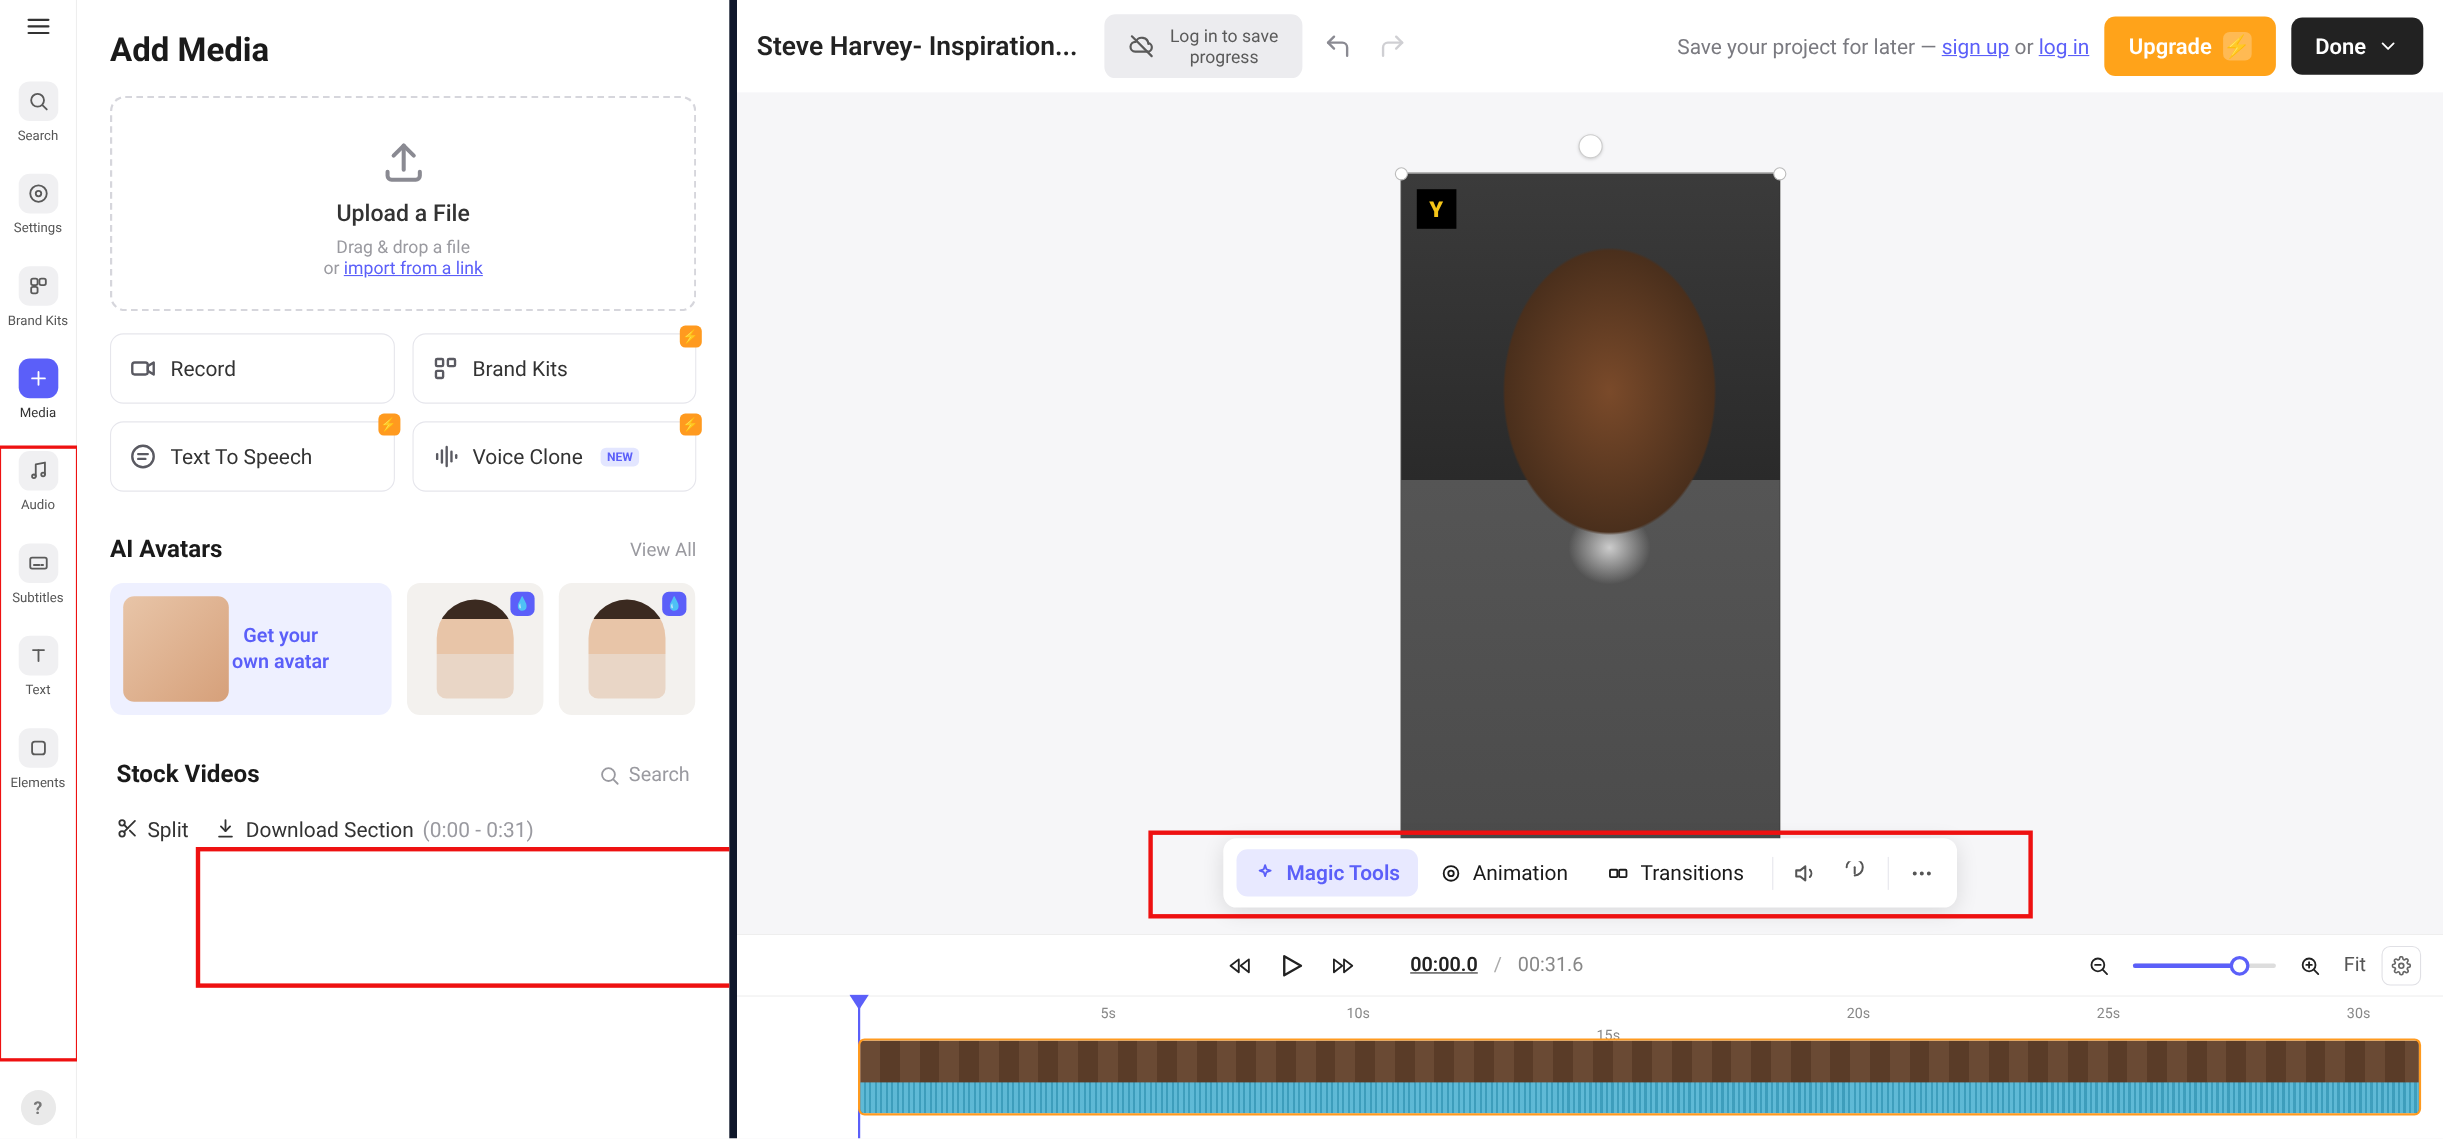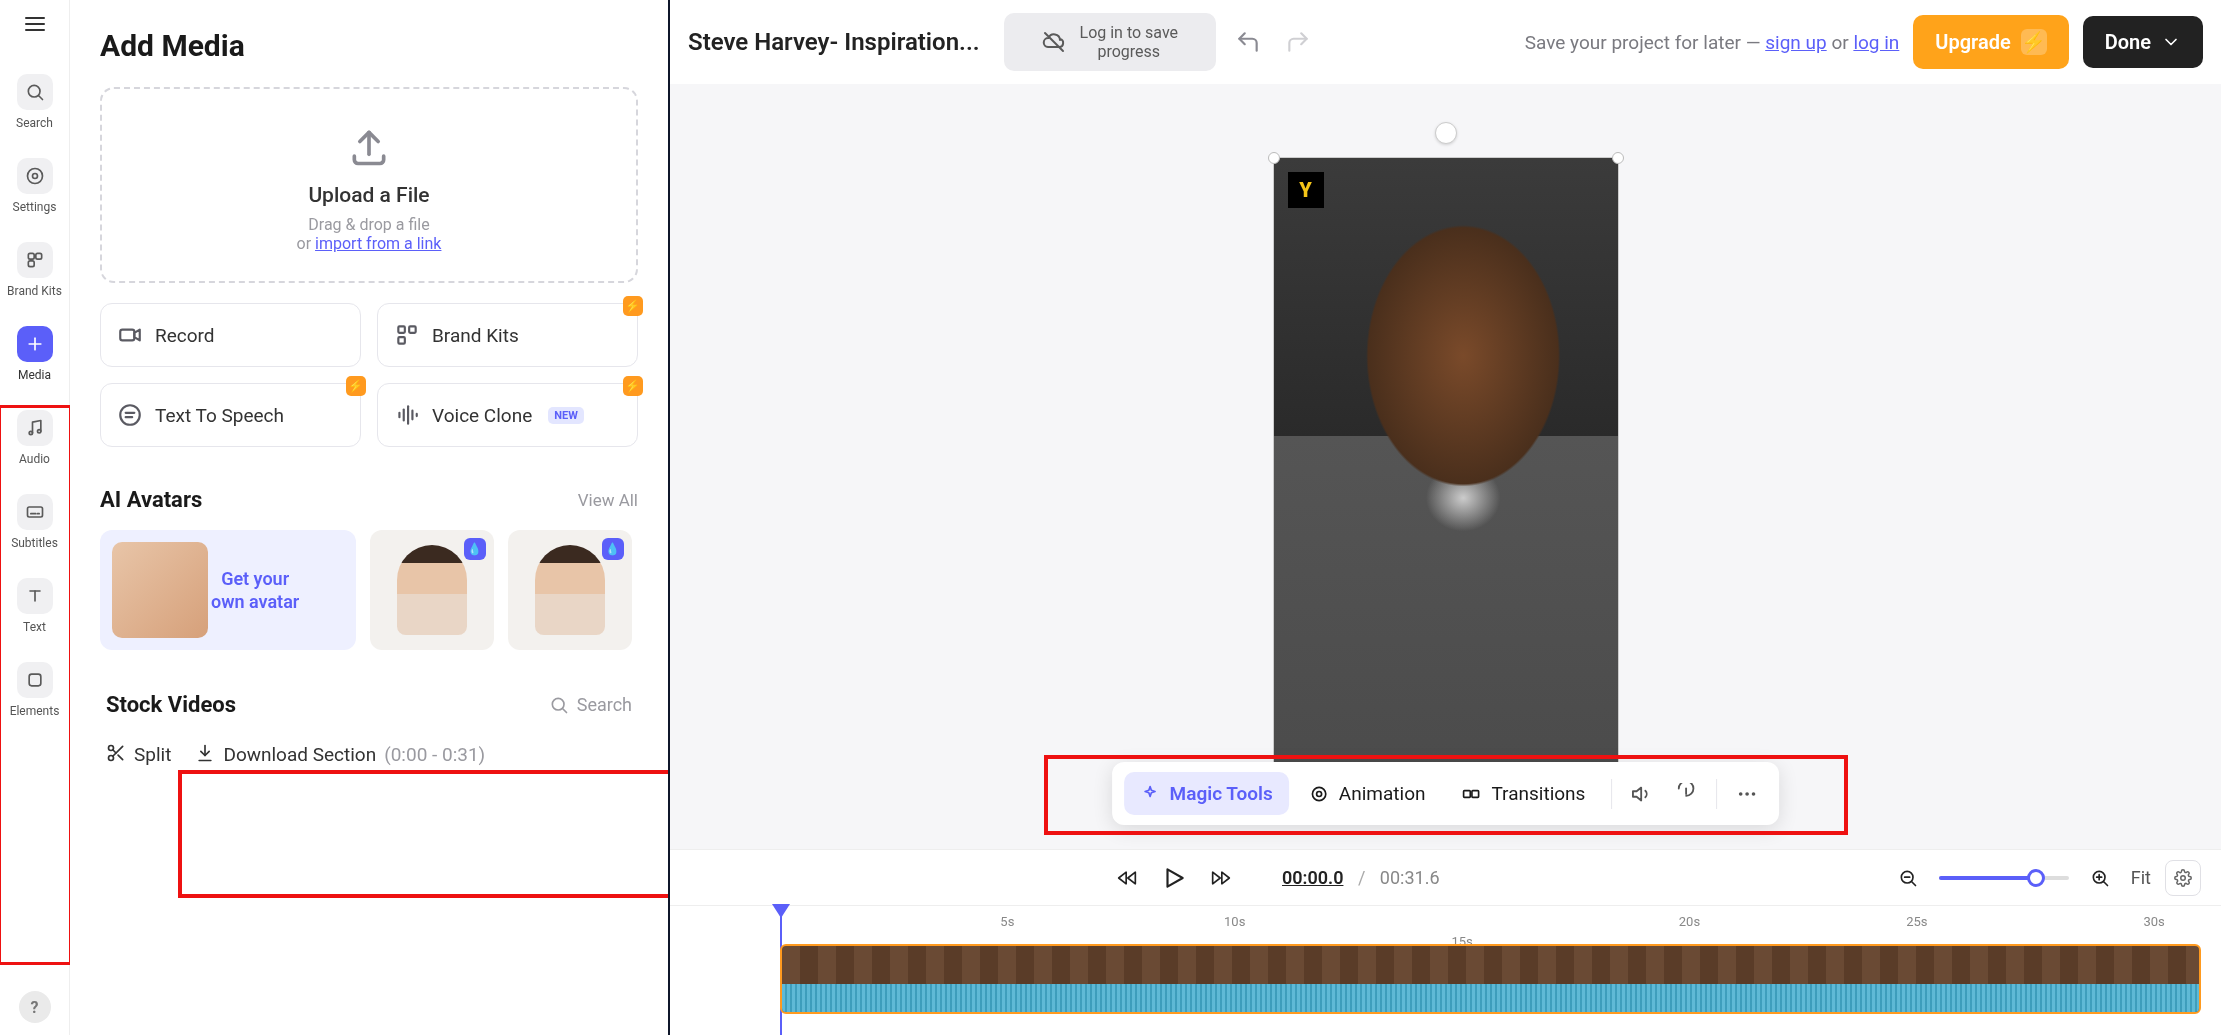--- a/index.html
+++ b/index.html
@@ -11,21 +11,21 @@
 .rail-item { display: flex; flex-direction: column; align-items: center; margin-bottom: 28px; cursor: pointer; width: 100%; }
 .rail-icon { width: 36px; height: 36px; border-radius: 10px; display: flex; align-items: center; justify-content: center; background: #f0f0f2; color: #5a5a5a; }
 .rail-icon svg { width: 20px; height: 20px; }
 .rail-label { font-size: 12px; color: #555; margin-top: 6px; }
 .rail-item.active .rail-icon { background: #5b5ff9; color: #fff; }
 .rail-item.active .rail-label { color: #333; }
 .rail-highlight { position: absolute; top: 405px; left: -2px; width: 74px; height: 560px; border: 3px solid #e11; pointer-events: none; }
 .rail-help { margin-top: auto; margin-bottom: 12px; width: 32px; height: 32px; border-radius: 50%; background: #eaeaea; display:flex;align-items:center;justify-content:center;color:#777;font-weight:700; }
 
 
-.panel { width: 600px; background: #fff; border-right: 2px solid #0f172a; padding: 28px 30px 0 30px; position: relative; overflow:hidden; }
+.panel { width: 600px; background: #fff; border-right: 7px solid #0f172a; padding: 28px 30px 0 30px; position: relative; overflow:hidden; }
 .panel h1 { font-size: 30px; font-weight: 700; margin-bottom: 24px; }
 .upload-box { border: 2px dashed #d6d6dc; border-radius: 14px; padding: 36px 20px 28px; text-align: center; color: #6a6a72; }
 .upload-box .uicon { width: 44px; height: 44px; margin: 0 auto 14px; color: #8a8a92; }
 .upload-box .utitle { font-size: 21px; color: #333; font-weight: 500; }
 .upload-box .usub { font-size: 16px; color: #9a9aa0; margin-top: 8px; }
 .upload-box a { color: #5b5ff9; text-decoration: underline; }
 
 .opt-grid { display: grid; grid-template-columns: 1fr 1fr; gap: 16px; margin-top: 20px; }
 .opt { border: 1px solid #e6e6ec; border-radius: 12px; padding: 18px 16px; display: flex; align-items: center; gap: 12px; position: relative; font-size: 19px; color: #333; cursor: pointer; }
 .opt .oicon { width: 26px; height: 26px; color: #5a5a62; display:flex;align-items:center;justify-content:center; }
@@ -51,21 +51,21 @@
 .stock-row h2 { font-size: 22px; font-weight:700; }
 .search-stock { display:flex; align-items:center; gap:8px; color:#9a9aa0; font-size:18px; }
 .toolbar-row { display:flex; align-items:center; gap: 24px; margin-top: 26px; font-size: 19px; color:#333; padding: 0 6px; }
 .tb-item { display:flex; align-items:flex-start; gap:8px; cursor:pointer; }
 .tb-range { color:#9a9aa0; }
 
 
 .main { flex:1; display:flex; flex-direction:column; }
 .topbar { height: 84px; display:flex; align-items:center; padding: 0 18px; gap: 14px; }
 .title { font-size: 24px; font-weight:600; color:#222; margin-right: 10px; }
-.save-pill { background:#ececef; border-radius: 10px; padding: 10px 38px; display:flex; align-items:center; gap:14px; color:#5a5a5a; font-size:16px; line-height:1.2; }
+.save-pill { background:#ececef; border-radius: 10px; padding: 10px 22px; display:flex; align-items:center; gap:14px; color:#5a5a5a; font-size:16px; line-height:1.2; }
 .arrow-btn { width:36px;height:36px;display:flex;align-items:center;justify-content:center;color:#8a8a92;cursor:pointer; }
 .topbar-spacer { flex:1; }
 .save-later { font-size: 19px; color:#7a7a80; }
 .save-later a { color:#5b5ff9; text-decoration:underline; cursor:pointer; }
 .upgrade-btn { background:#ffa31a; color:#fff; font-size:20px; font-weight:600; padding: 14px 22px; border-radius:10px; display:flex; align-items:center; gap:10px; cursor:pointer; }
 .upgrade-btn .bolt-sq { width:26px;height:26px;border-radius:6px;background:rgba(255,255,255,.25);display:flex;align-items:center;justify-content:center; }
 .done-btn { background:#222; color:#fff; font-size:20px; font-weight:600; padding: 14px 22px; border-radius:10px; display:flex; align-items:center; gap:10px; cursor:pointer; }
 
 .canvas-area { flex:1; background:#f6f6f8; display:flex; align-items:center; justify-content:center; position:relative; }
 .video-frame { width: 346px; height: 620px; background:#000; position:relative; border:1px solid #ccc; }
@@ -473,21 +473,21 @@
       </div>
     </div>
 
     <div class="timeline">
       <div class="ruler">
         <span class="tick" style="left:16%;">5s</span>
         <span class="tick" style="left:32%;">10s</span>
         <span class="tick" style="left:48%;margin-top:20px;">15s</span>
         <span class="tick" style="left:64%;">20s</span>
         <span class="tick" style="left:80%;">25s</span>
-        <span class="tick" style="left:96%;margin-left:10px;">30s</span>
+        <span class="tick" style="left:96%;">30s</span>
       </div>
       <div class="playhead"></div>
       <div class="track">
         <div class="wave"></div>
       </div>
     </div>
   </div>
 </div>
 
 </body></html>

